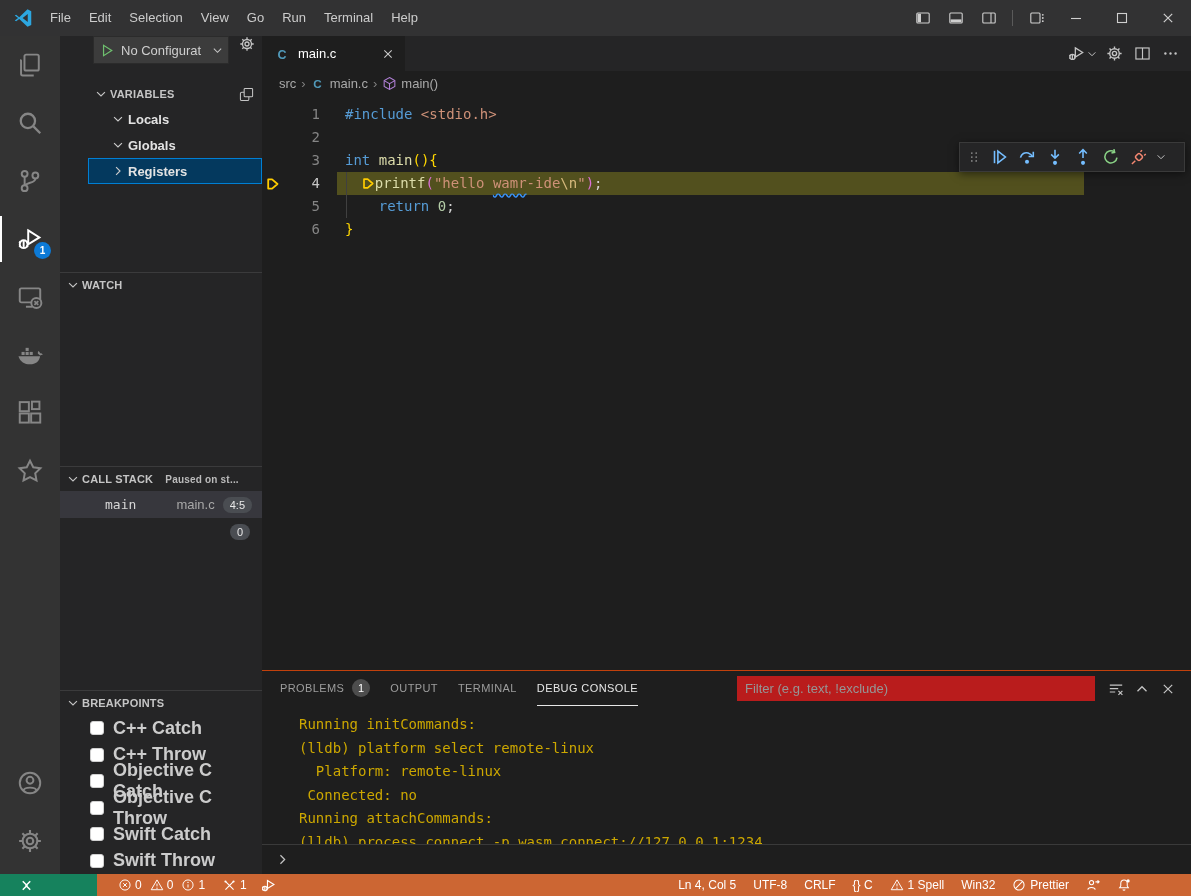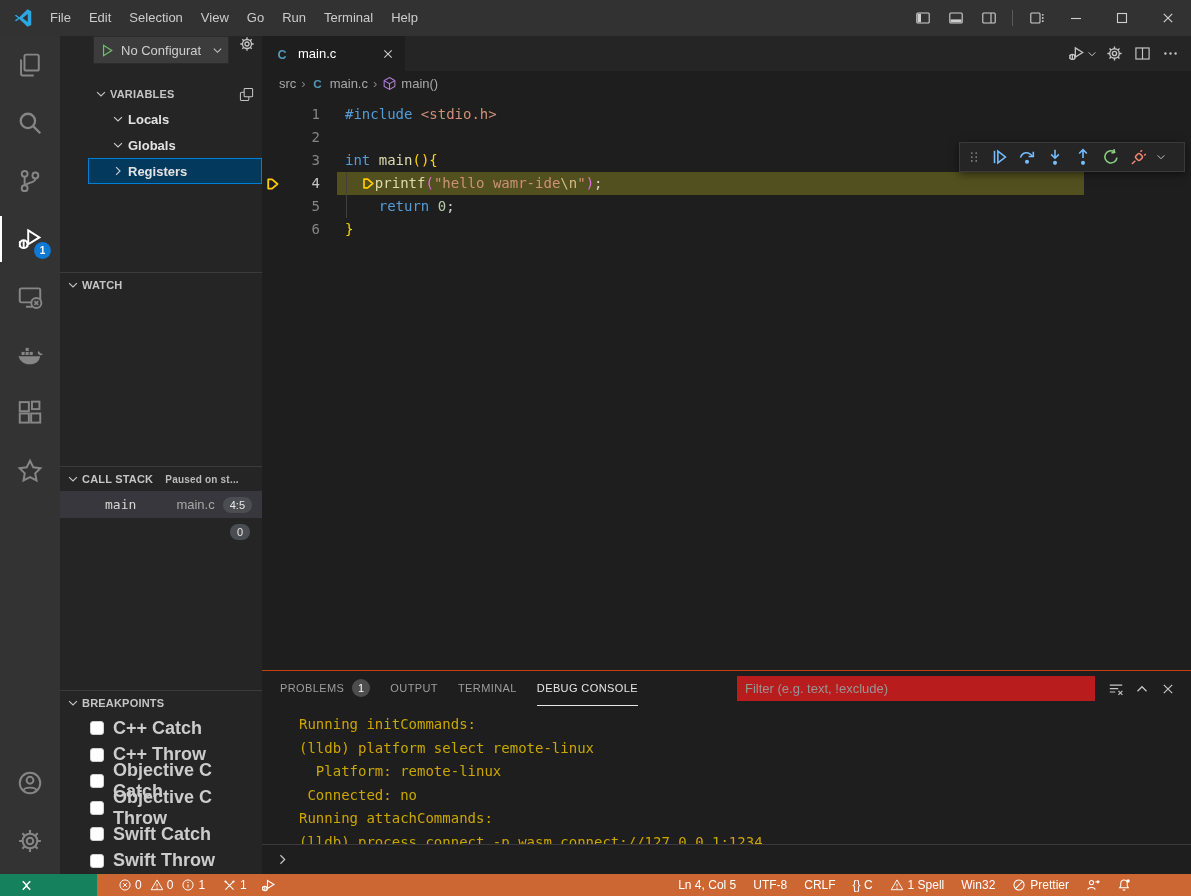--- a/index.html
+++ b/index.html
@@ -82,21 +82,21 @@
   .code-line { position:relative; display:flex; height:23px; font-family:"DejaVu Sans Mono", monospace; font-size:14px; color:#d4d4d4; }
   .line-hl { position:absolute; left:75px; width:747px; top:0; bottom:0; background:#52501e; }
   .g-arrow { width:22px; display:flex; align-items:center; justify-content:center; position:relative; z-index:1; }
   .g-num { width:36px; text-align:right; color:#858585; line-height:23px; position:relative; z-index:1; }
   .code-line.current .g-num { color:#c6c6c6; }
   .code-text { margin-left:25px; white-space:pre; line-height:23px; position:relative; z-index:1; display:flex; align-items:center; }
   .indent-guide { position:absolute; left:84px; top:0; bottom:0; width:1px; background:#404040; z-index:0; }
   .inline-arrow { margin:0 -1px; position:relative; top:0px; }
   .tk-kw{color:#569cd6}.tk-fn{color:#dcdcaa}.tk-str{color:#ce9178}.tk-esc{color:#d7ba7d}
   .tk-num{color:#b5cea8}.tk-b1{color:#ffd700}.tk-b2{color:#da70d6}.tk-pl{color:#d4d4d4}
-  .tk-squiggle{ text-decoration-style:wavy; text-decoration-color:#3794ff; text-underline-offset:5px;text-align:center; }
+  .tk-squiggle{ text-decoration:underline; text-decoration-style:wavy; text-decoration-color:#3794ff; text-underline-offset:5px;text-align:center; }
 
   .debug-toolbar { position:absolute; top:47px; right:6px; width:226px; height:30px; background:#252526;
                    border:1px solid #3a3a3a; box-shadow:0 2px 8px rgba(0,0,0,.5);
                    display:flex; align-items:center; padding:0 3px; z-index:5; }
   .dt-btn { width:28px; height:28px; display:flex; align-items:center; justify-content:center; cursor:pointer; }
   .dt-grip { width:22px; color:#8a8a8a; }
   .dt-chevron { width:16px; color:#c5c5c5; }
 
   
   .panel { height:204px; border-top:1px solid #c2410c; display:flex; flex-direction:column; background:#1e1e1e; flex:none; }

